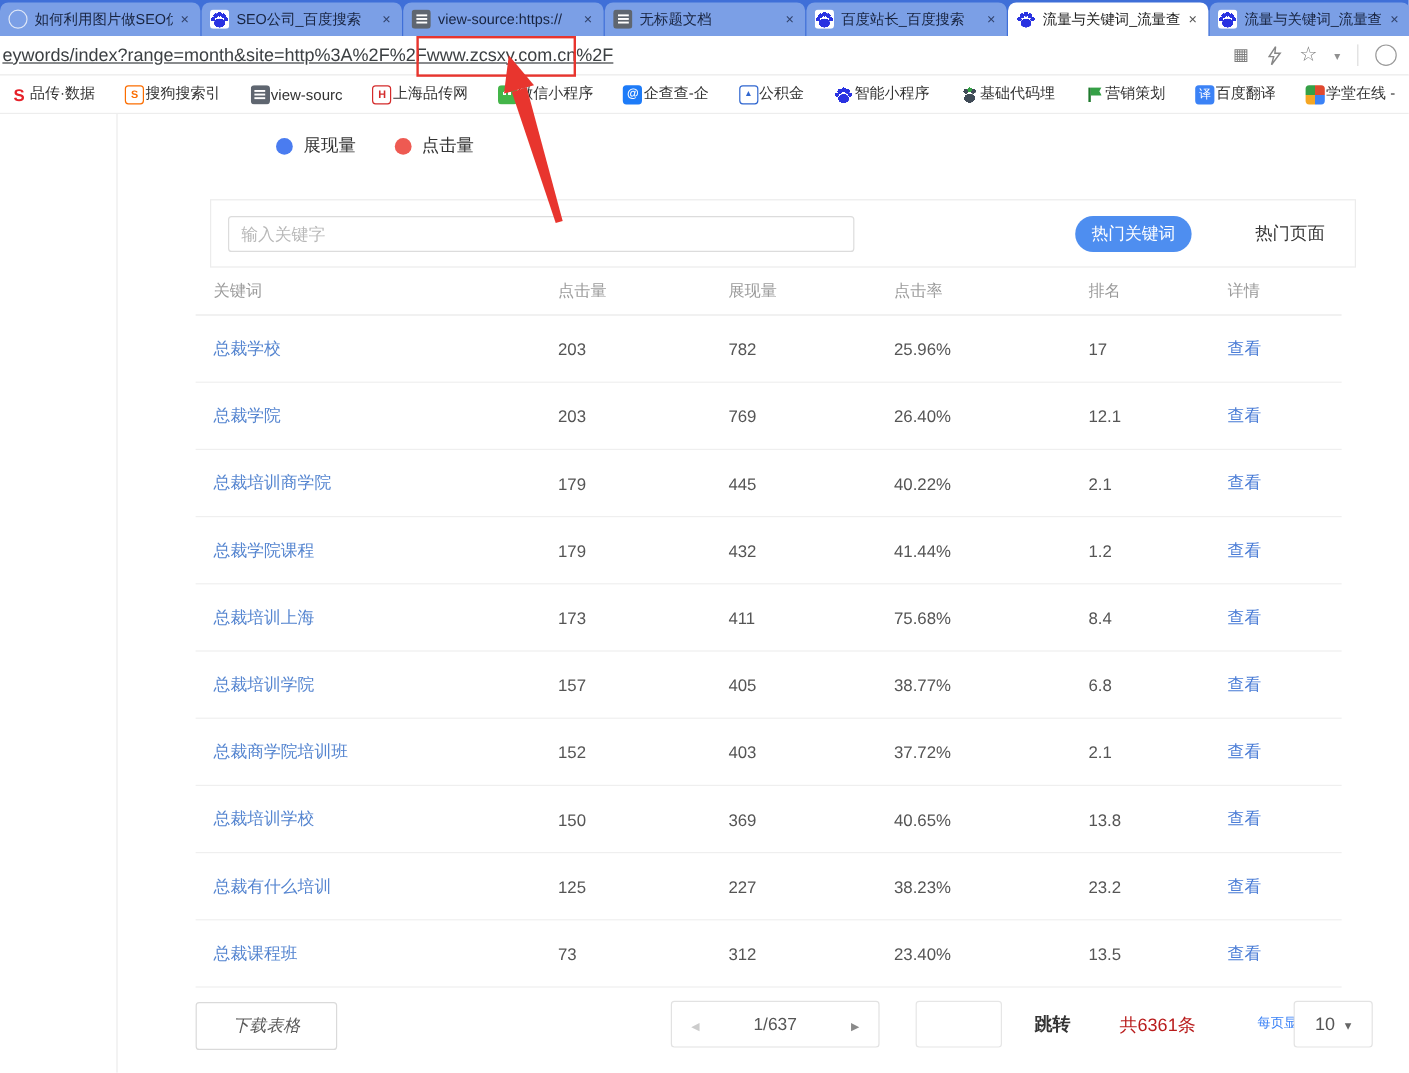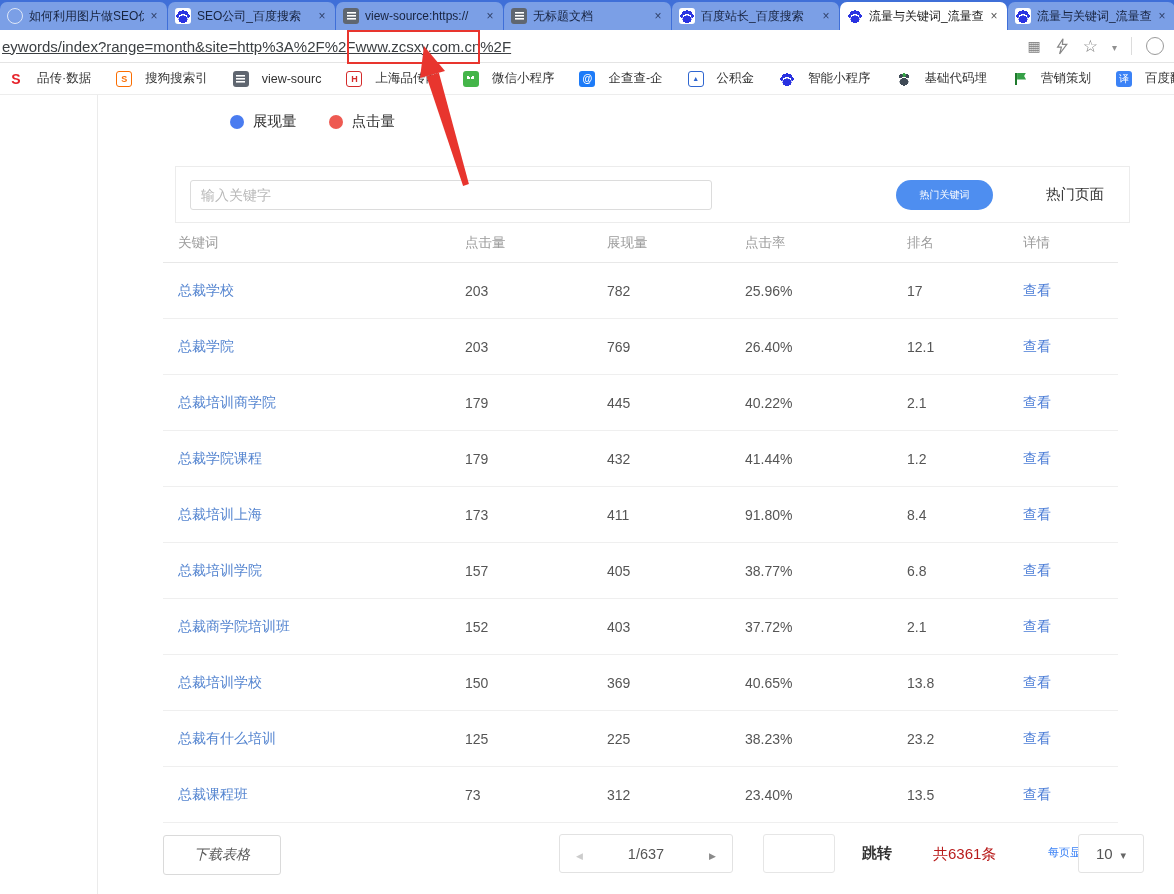--- a/index.html
+++ b/index.html
@@ -64,35 +64,35 @@
   .url-text{font-size:15px;color:#3c4043;white-space:nowrap;overflow:hidden;padding-left:2px;flex:1;text-decoration:underline;}
   .addr-icons{display:flex;align-items:center;gap:14px;padding:0 10px 0 6px;}
   .qr-icon::before{content:"\25a6";color:#7d7d7d;font-size:14px;}
   .flash-icon svg{display:block;}
   .star-icon::before{content:"\2606";color:#7d7d7d;font-size:17px;}
   .caret-down-icon::before{content:"\25be";color:#909090;font-size:10px;}
   .addr-sep{width:1px;height:18px;background:#dcdcdc;}
   .speed-circle-icon{width:18px;height:18px;border:1.5px solid #9a9a9a;border-radius:50%;box-sizing:border-box;}
 
   .bookmarks{position:absolute;left:0;top:63px;width:100%;height:32px;background:#fff;border-bottom:1px solid #ededed;box-sizing:border-box;display:flex;align-items:center;gap:25px;padding:0 8px;overflow:hidden;white-space:nowrap;}
-  .bm{display:inline-flex;align-items:center;gap:13px;cursor:pointer;flex:0 0 auto;}
+  .bm{display:inline-flex;align-items:center;gap:1px;cursor:pointer;flex:0 0 auto;}
   .bm-icon{width:16px;height:16px;flex:0 0 16px;position:relative;display:inline-flex;align-items:center;justify-content:center;border-radius:3px;}
   .bm-label{font-size:12.5px;color:#333;}
 
   
   .page-left-line{position:absolute;left:97px;top:95px;bottom:0;width:1px;background:#ebebeb;}
   .legend{position:absolute;left:230px;top:112px;display:flex;align-items:center;gap:32px;}
   .legend-item{display:inline-flex;align-items:center;gap:9px;cursor:pointer;}
   .legend-dot{width:14px;height:14px;border-radius:50%;}
   .legend-label{font-size:14.5px;color:#333;}
 
   .toolbar{position:absolute;left:175px;top:166px;width:955px;height:57px;box-sizing:border-box;border:1px solid #ececec;background:#fff;}
   .search-input{position:absolute;left:14px;top:13px;width:522px;height:30px;box-sizing:border-box;border:1px solid #dcdcdc;border-radius:3px;font-size:14px;color:#333;padding:0 10px;outline:none;font-family:inherit;}
   .search-input::placeholder{color:#b8b8b8;}
-  .hot-kw-btn{position:absolute;left:720px;top:13px;width:97px;height:30px;border:none;border-radius:15px;background:#4e8ef0;color:#fff;font-size:10px;cursor:pointer;font-family:inherit;text-align:center;}
+  .hot-kw-btn{position:absolute;left:720px;top:13px;width:97px;height:30px;border:none;border-radius:15px;background:#4e8ef0;color:#fff;font-size:14px;cursor:pointer;font-family:inherit;text-align:center;}
   .hot-pages-btn{position:absolute;left:870px;top:18px;font-size:14.5px;color:#333;cursor:pointer;}
 
   .tbl{position:absolute;left:163px;top:223px;width:955px;}
   .tr{display:grid;grid-template-columns:302px 142px 138px 162px 116px 95px;align-items:center;height:55px;border-bottom:1px solid #efefef;}
   .tr.head{height:39px;border-bottom:1px solid #e8e8e8;}
   .td{font-size:14px;color:#555;overflow:hidden;white-space:nowrap;}
   .td:first-child{padding-left:15px;}
   .tr.head .td{font-size:13.5px;color:#9b9b9b;}
   .kw-link{color:#5585d0;cursor:pointer;}
   .view-link{color:#4a7cd6;cursor:pointer;}
@@ -306,21 +306,21 @@
       <span class="td">432</span>
       <span class="td">41.44%</span>
       <span class="td">1.2</span>
       <span class="td"><span class="view-link">查看</span></span>
     </div>
 
     <div class="tr">
       <span class="td"><span class="kw-link">总裁培训上海</span></span>
       <span class="td">173</span>
       <span class="td">411</span>
-      <span class="td">91.80%</span>
+      <span class="td">75.68%</span>
       <span class="td">8.4</span>
       <span class="td"><span class="view-link">查看</span></span>
     </div>
 
     <div class="tr">
       <span class="td"><span class="kw-link">总裁培训学院</span></span>
       <span class="td">157</span>
       <span class="td">405</span>
       <span class="td">38.77%</span>
       <span class="td">6.8</span>
@@ -341,21 +341,21 @@
       <span class="td">150</span>
       <span class="td">369</span>
       <span class="td">40.65%</span>
       <span class="td">13.8</span>
       <span class="td"><span class="view-link">查看</span></span>
     </div>
 
     <div class="tr">
       <span class="td"><span class="kw-link">总裁有什么培训</span></span>
       <span class="td">125</span>
-      <span class="td">225</span>
+      <span class="td">227</span>
       <span class="td">38.23%</span>
       <span class="td">23.2</span>
       <span class="td"><span class="view-link">查看</span></span>
     </div>
 
     <div class="tr">
       <span class="td"><span class="kw-link">总裁课程班</span></span>
       <span class="td">73</span>
       <span class="td">312</span>
       <span class="td">23.40%</span>

